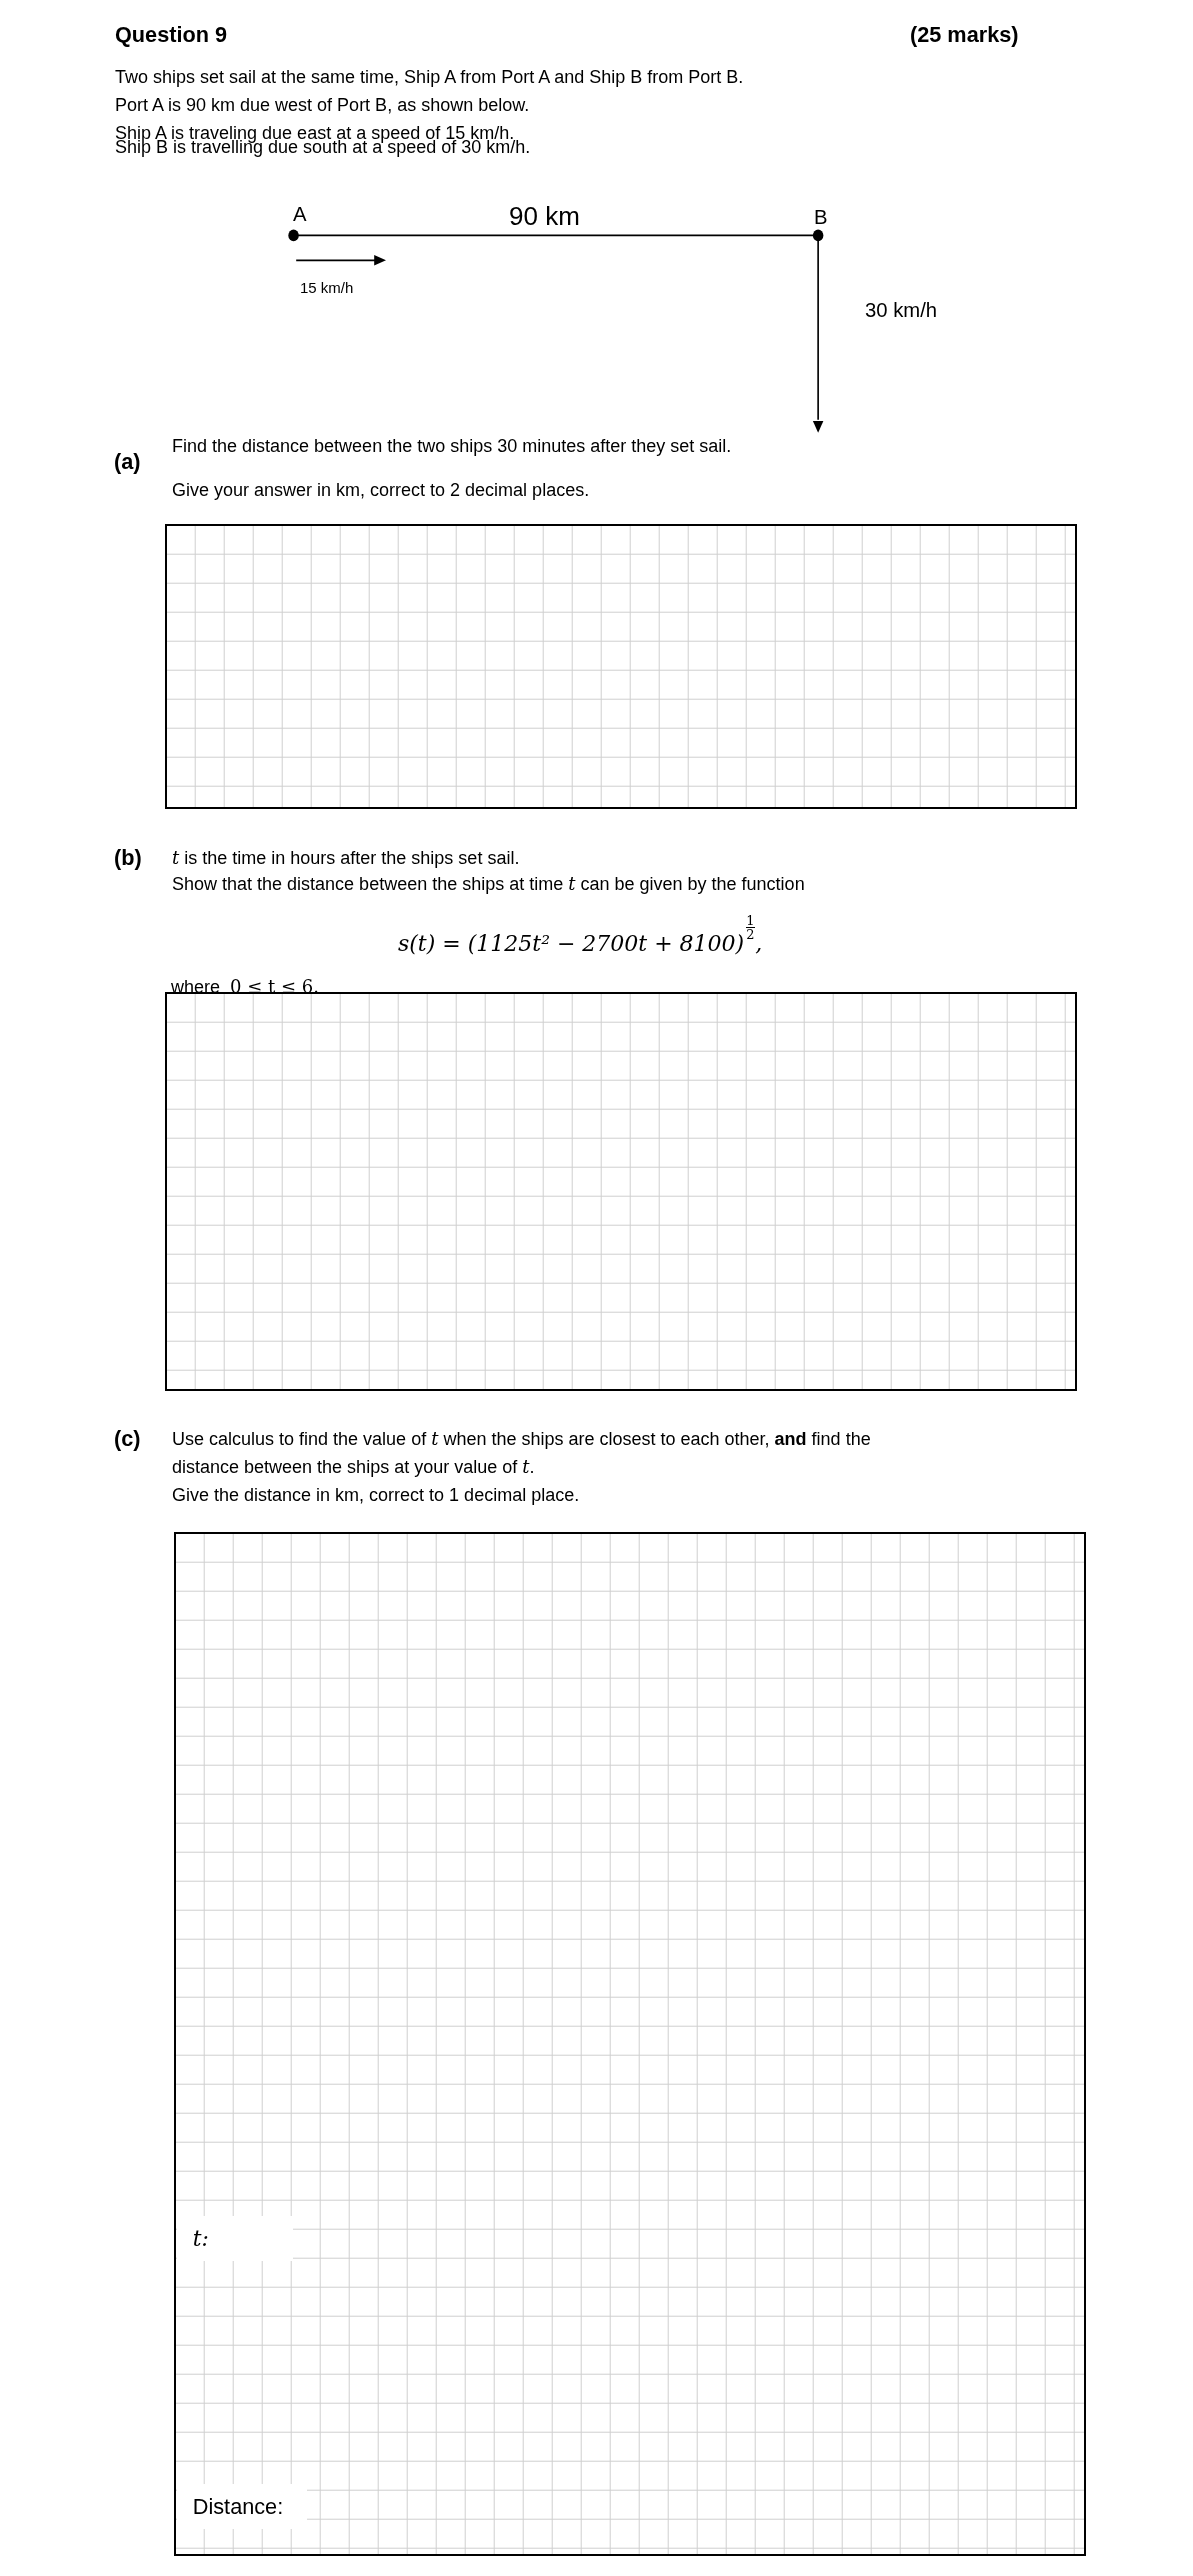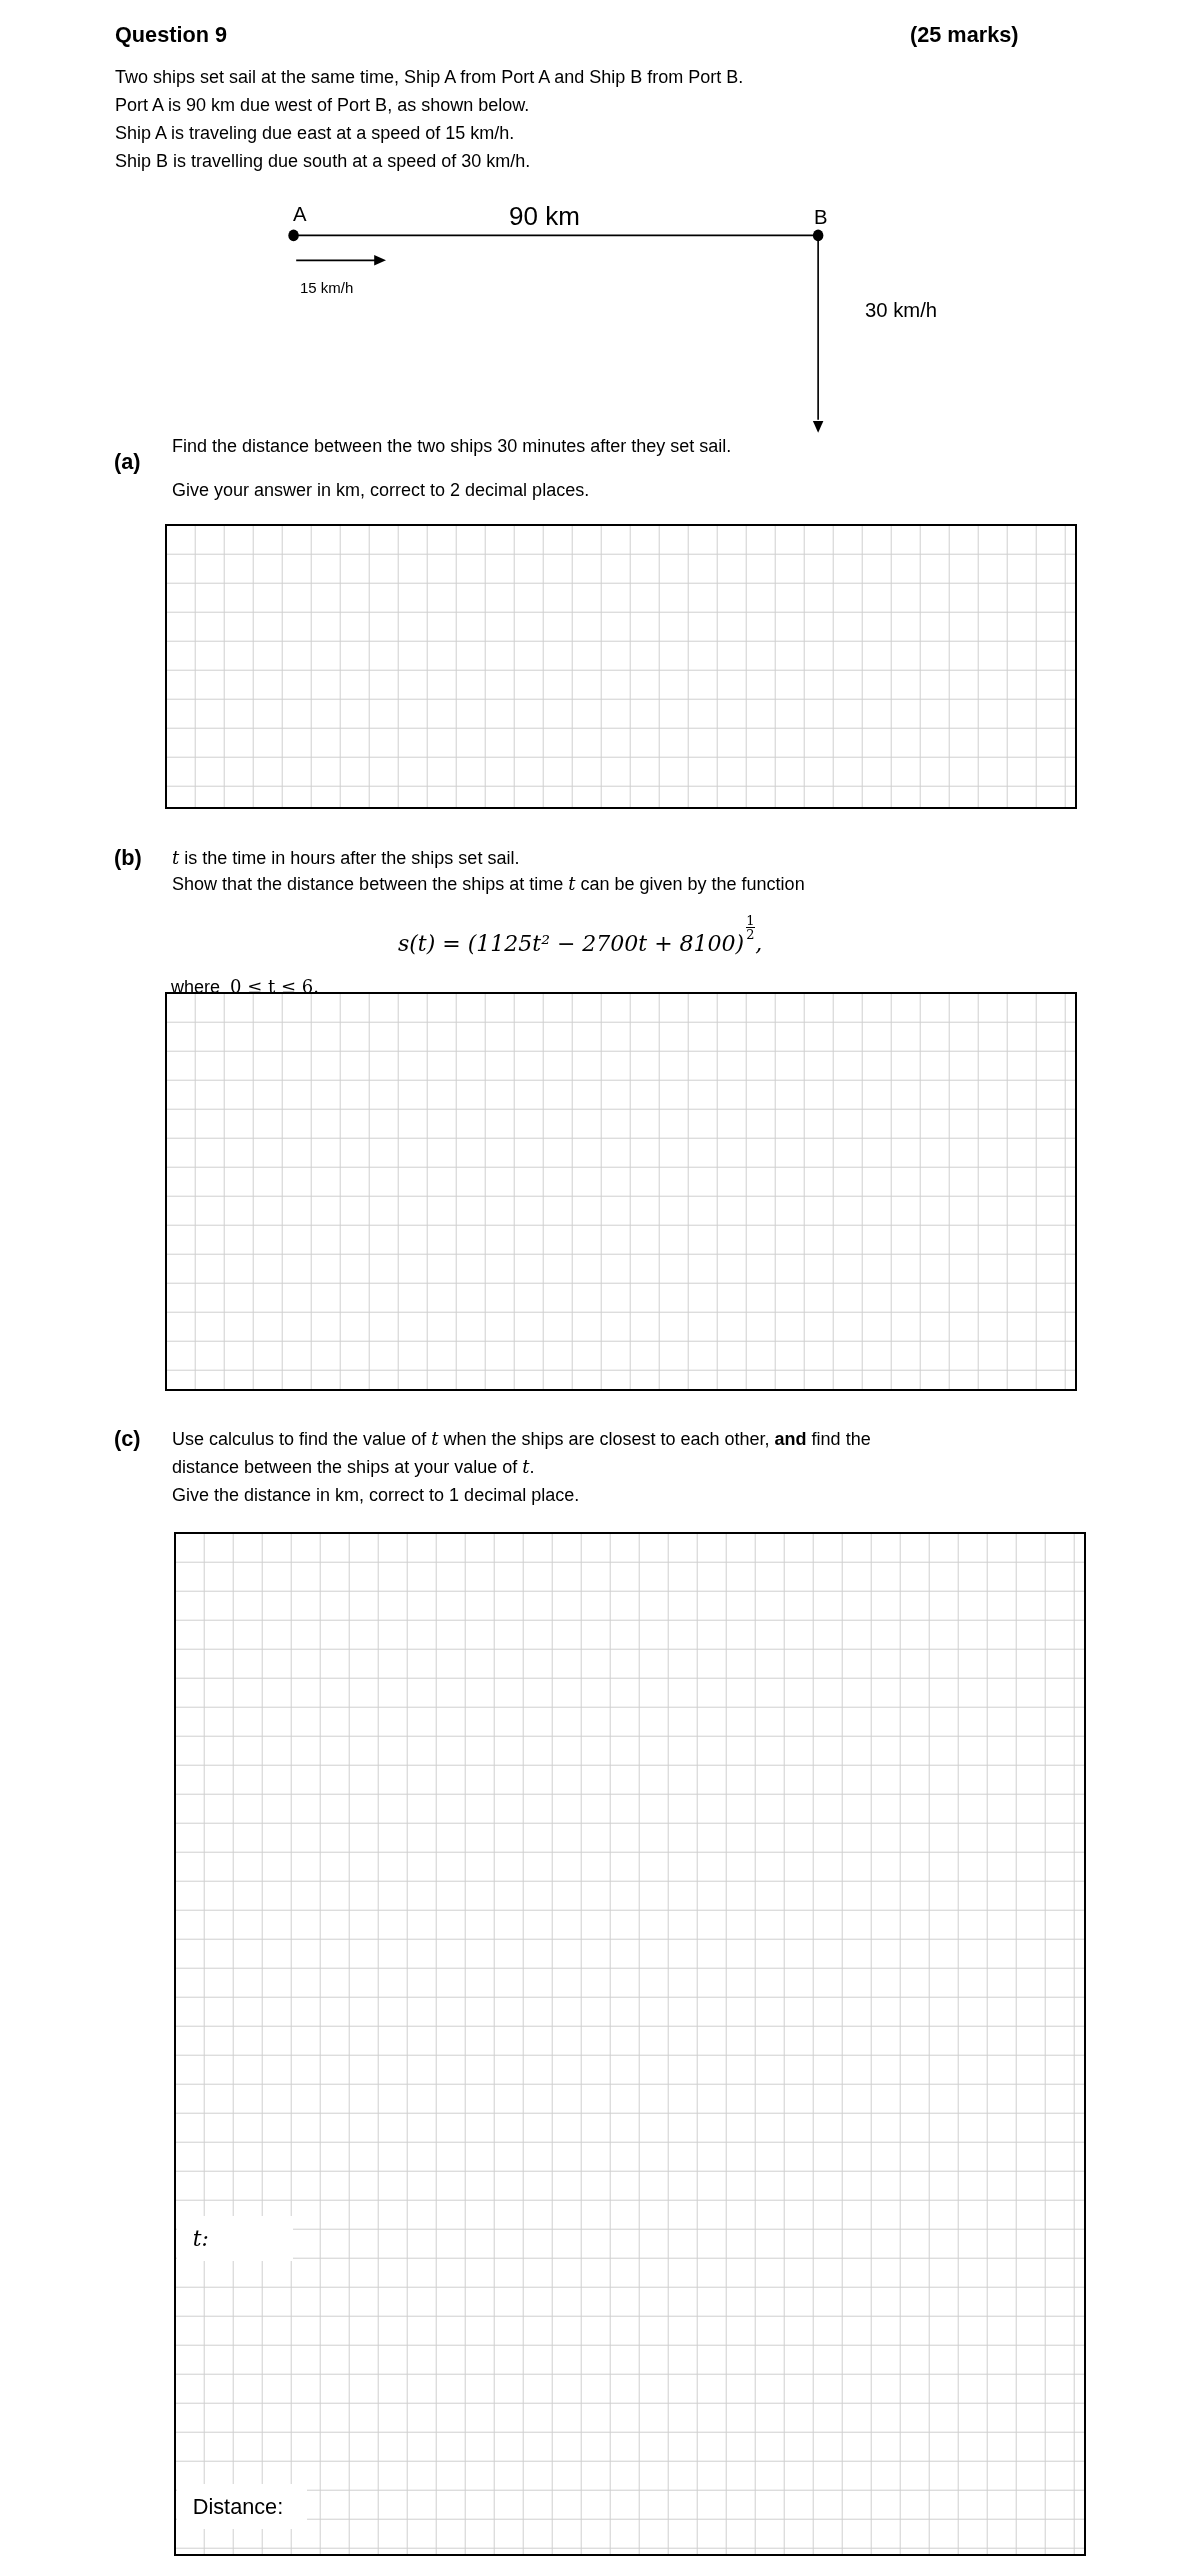--- a/index.html
+++ b/index.html
@@ -27,21 +27,21 @@
 </style>
 </head>
 <body>
 
 <div class="abs label" style="left:115px; top:21px;">Question 9</div>
 <div class="abs label" style="left:910px; top:21px;">(25 marks)</div>
 
 <div class="abs txt" style="left:115px; top:63px;">Two ships set sail at the same time, Ship A from Port A and Ship B from Port B.</div>
 <div class="abs txt" style="left:115px; top:91px;">Port A is 90 km due west of Port B, as shown below.</div>
 <div class="abs txt" style="left:115px; top:119px;text-align:center;">Ship A is traveling due east at a speed of 15 km/h.</div>
-<div class="abs txt" style="left:115px; top:147px;">Ship B is travelling due south at a speed of 30 km/h.</div>
+<div class="abs txt" style="left:115px; top:133px;">Ship B is travelling due south at a speed of 30 km/h.</div>
 
 <svg class="abs" style="left:0; top:0;" width="1193" height="459" viewBox="0 0 1818 700">
   <line x1="447" y1="359" x2="1247" y2="359" stroke="#000" stroke-width="2.5"></line>
   <ellipse cx="447" cy="359" rx="8" ry="9" fill="#000"></ellipse>
   <ellipse cx="1247" cy="359" rx="8" ry="9" fill="#000"></ellipse>
   <line x1="451" y1="397" x2="574" y2="397" stroke="#000" stroke-width="2.5"></line>
   <polygon points="588,397 570,389 570,405" fill="#000"></polygon>
   <line x1="1247" y1="365" x2="1247" y2="640" stroke="#000" stroke-width="2.5"></line>
   <polygon points="1247,660 1239,642 1255,642" fill="#000"></polygon>
 </svg>

